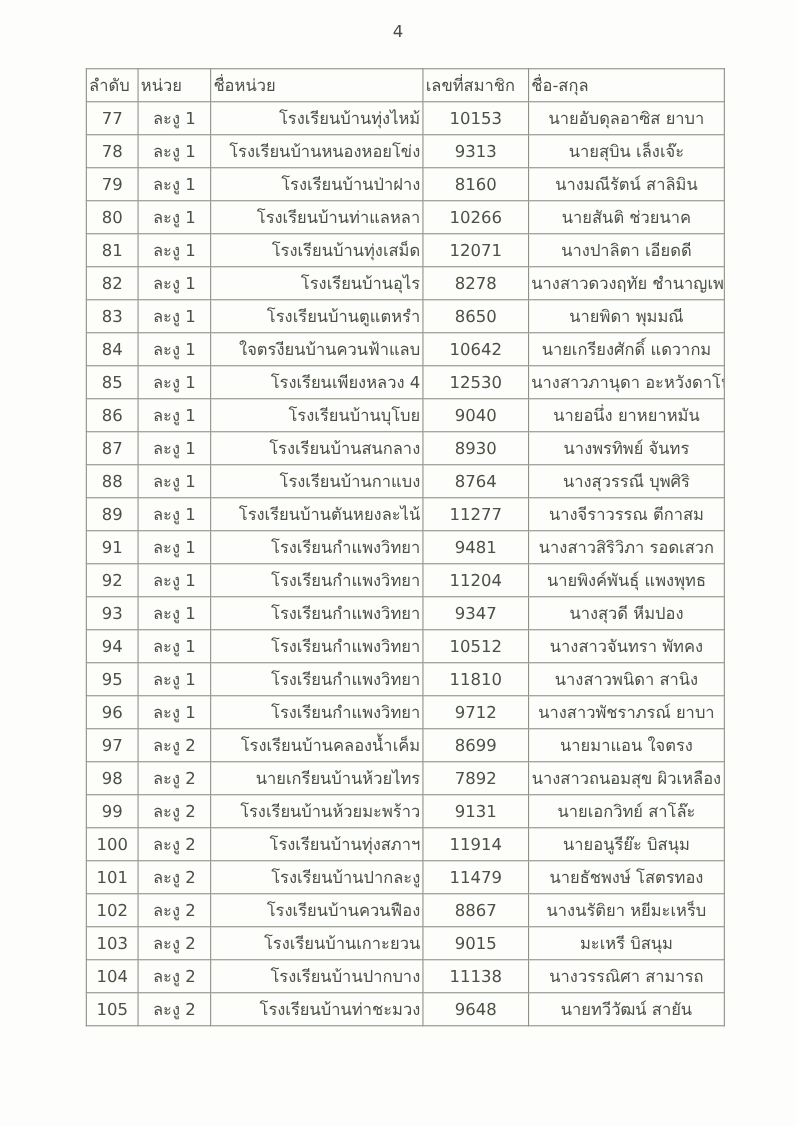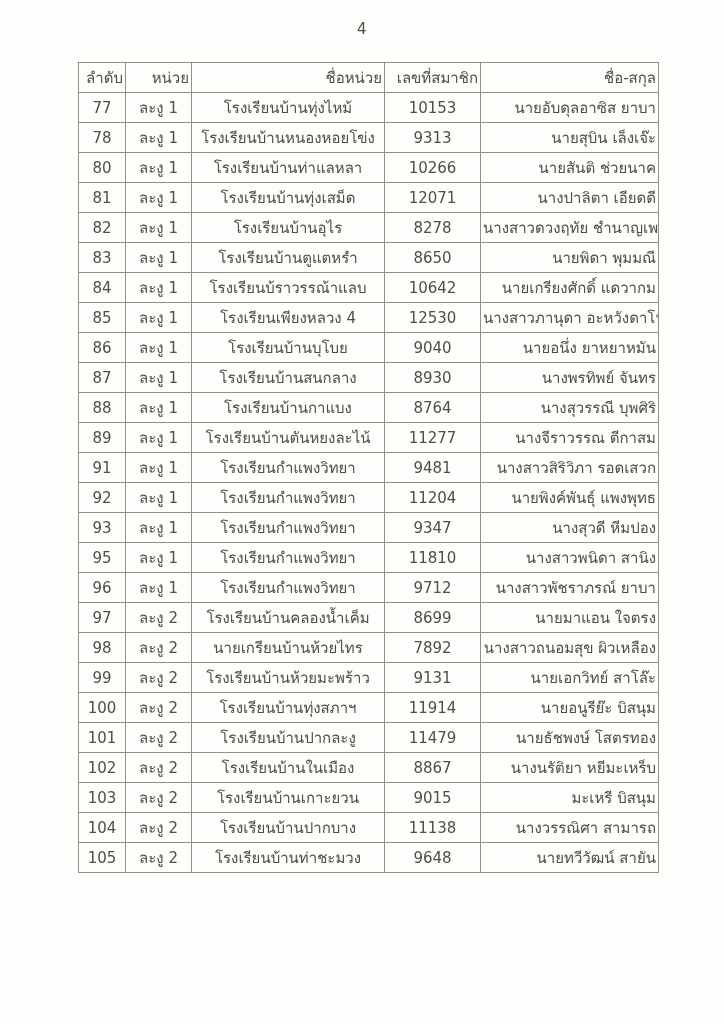--- a/index.html
+++ b/index.html
@@ -37,24 +37,24 @@
   table.members td {
     border: 1.4px solid #8d9284;
     font-size: 15px;
     font-weight: normal;
     height: 27px;
     padding: 1px 2px;
     overflow: hidden;
     white-space: nowrap;
     vertical-align: middle;
   }
-  table.members th { text-align: right; }
+  table.members th { text-align: left; }
   td.c0, td.c1, td.c3 { text-align: center; }
-  td.c2 { text-align: center; padding-left: 8px; }
-  td.c4 { text-align: right; padding-left: 10px; }
+  td.c2 { text-align: right; padding-left: 8px; }
+  td.c4 { text-align: center; padding-left: 10px; }
 </style>
 </head>
 <body>
 
 <div class="page">
   <div class="page-number">4</div>
 
   <table class="members">
     <colgroup>
       <col style="width:47px">
@@ -81,20 +81,27 @@
           <td class="c4">นายอับดุลอาซิส  ยาบา</td>
         </tr>
         <tr>
           <td class="c0">78</td>
           <td class="c1">ละงู 1</td>
           <td class="c2">โรงเรียนบ้านหนองหอยโข่ง</td>
           <td class="c3">9313</td>
           <td class="c4">นายสุบิน  เล็งเจ๊ะ</td>
         </tr>
         <tr>
+          <td class="c0">79</td>
+          <td class="c1">ละงู 1</td>
+          <td class="c2">โรงเรียนบ้านป่าฝาง</td>
+          <td class="c3">8160</td>
+          <td class="c4">นางมณีรัตน์  สาลิมิน</td>
+        </tr>
+        <tr>
           <td class="c0">80</td>
           <td class="c1">ละงู 1</td>
           <td class="c2">โรงเรียนบ้านท่าแลหลา</td>
           <td class="c3">10266</td>
           <td class="c4">นายสันติ  ช่วยนาค</td>
         </tr>
         <tr>
           <td class="c0">81</td>
           <td class="c1">ละงู 1</td>
           <td class="c2">โรงเรียนบ้านทุ่งเสม็ด</td>
@@ -111,21 +118,21 @@
         <tr>
           <td class="c0">83</td>
           <td class="c1">ละงู 1</td>
           <td class="c2">โรงเรียนบ้านตูแตหรำ</td>
           <td class="c3">8650</td>
           <td class="c4">นายพิดา  พุมมณี</td>
         </tr>
         <tr>
           <td class="c0">84</td>
           <td class="c1">ละงู 1</td>
-          <td class="c2">โรงเรียนบ้ราวรรณ้าแลบ</td>
+          <td class="c2">ใจตรงียนบ้านควนฟ้าแลบ</td>
           <td class="c3">10642</td>
           <td class="c4">นายเกรียงศักดิ์  แดวากม</td>
         </tr>
         <tr>
           <td class="c0">85</td>
           <td class="c1">ละงู 1</td>
           <td class="c2">โรงเรียนเพียงหลวง 4</td>
           <td class="c3">12530</td>
           <td class="c4">นางสาวภานุดา  อะหวังดาโห๊ะ</td>
         </tr>
@@ -172,20 +179,27 @@
           <td class="c4">นายพิงค์พันธุ์  แพงพุทธ</td>
         </tr>
         <tr>
           <td class="c0">93</td>
           <td class="c1">ละงู 1</td>
           <td class="c2">โรงเรียนกำแพงวิทยา</td>
           <td class="c3">9347</td>
           <td class="c4">นางสุวดี  หีมปอง</td>
         </tr>
         <tr>
+          <td class="c0">94</td>
+          <td class="c1">ละงู 1</td>
+          <td class="c2">โรงเรียนกำแพงวิทยา</td>
+          <td class="c3">10512</td>
+          <td class="c4">นางสาวจันทรา  พัทคง</td>
+        </tr>
+        <tr>
           <td class="c0">95</td>
           <td class="c1">ละงู 1</td>
           <td class="c2">โรงเรียนกำแพงวิทยา</td>
           <td class="c3">11810</td>
           <td class="c4">นางสาวพนิดา  สานิง</td>
         </tr>
         <tr>
           <td class="c0">96</td>
           <td class="c1">ละงู 1</td>
           <td class="c2">โรงเรียนกำแพงวิทยา</td>
@@ -223,21 +237,21 @@
         <tr>
           <td class="c0">101</td>
           <td class="c1">ละงู 2</td>
           <td class="c2">โรงเรียนบ้านปากละงู</td>
           <td class="c3">11479</td>
           <td class="c4">นายธัชพงษ์ โสตรทอง</td>
         </tr>
         <tr>
           <td class="c0">102</td>
           <td class="c1">ละงู 2</td>
-          <td class="c2">โรงเรียนบ้านในเมือง</td>
+          <td class="c2">โรงเรียนบ้านควนฟือง</td>
           <td class="c3">8867</td>
           <td class="c4">นางนรัติยา  หยีมะเหร็บ</td>
         </tr>
         <tr>
           <td class="c0">103</td>
           <td class="c1">ละงู 2</td>
           <td class="c2">โรงเรียนบ้านเกาะยวน</td>
           <td class="c3">9015</td>
           <td class="c4">มะเหรี  บิสนุม</td>
         </tr>

